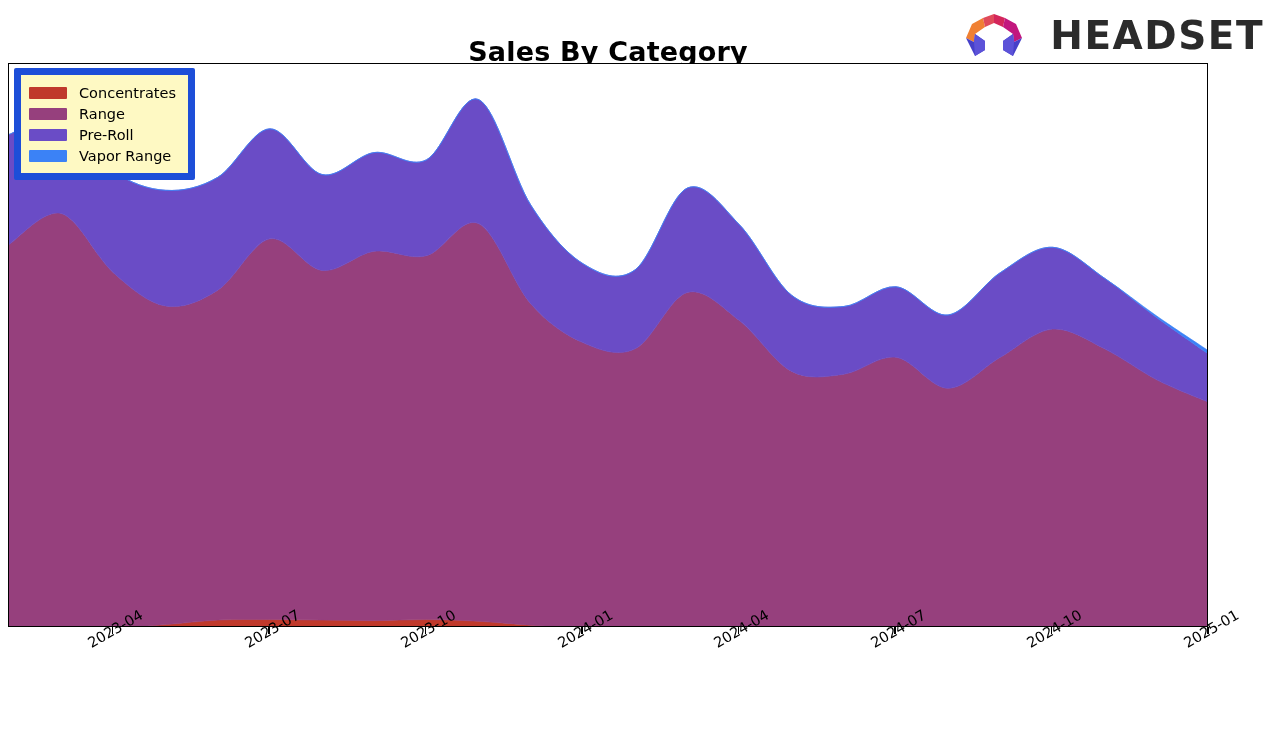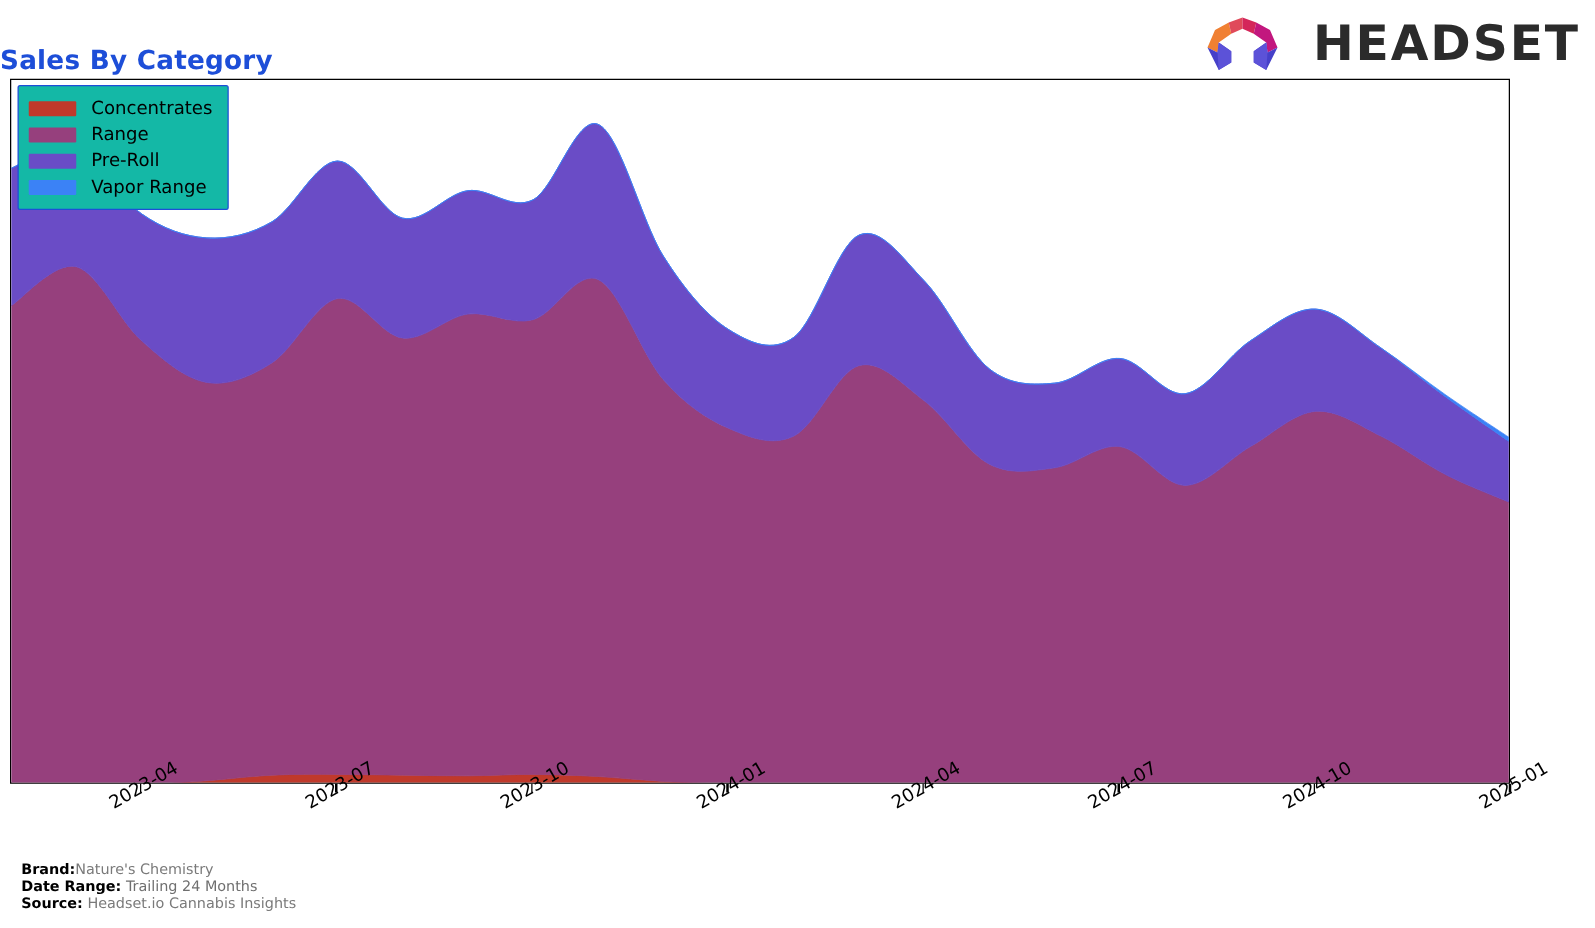--- a/index.html
+++ b/index.html
@@ -20,24 +20,25 @@
     position: absolute;
     left: 0; top: 0;
     width: 1276px;
     height: 742px;
   }
   
   .chart-title {
     position: absolute;
     left: 0; top: 36px;
     width: 1216px;
-    font-size: 21px;
+    text-align: center;
+    font-size: 27px;
     font-weight: bold;
     letter-spacing: 0.2px;
-    color: #1d4ed8;
+    color: #000000;
   }
   
   .logo-wrap {
     position: absolute;
     right: 12px;
     top: 12px;
     display: flex;
     align-items: center;
     gap: 25px;
   }
@@ -61,22 +62,22 @@
     box-sizing: border-box;
     background: #ffffff;
     overflow: hidden;
   }
   .plot-svg { position:absolute; left:0; top:0; width:1200px; height:564px; display:block; }
   
   .legend {
     position: absolute;
     left: 14px;
     top: 68px;
-    background: #14b8a6;
-    border: 1px solid #1d4ed8;
+    background: #fef9c3;
+    border: 7px solid #1d4ed8;
     border-radius: 2px;
     padding: 7px 12px 7px 8px;
     z-index: 6;
     box-shadow: 0 0 0 0 rgba(0,0,0,0);
   }
   .legend-row {
     display: flex;
     align-items: center;
     height: 21px;
   }
@@ -202,25 +203,14 @@
       <div class="tick-mark" style="left: 737.635px;"></div>
       <div class="tick-label" style="left: 711.435px;">2024-04</div>
       <div class="tick-mark" style="left: 894.157px;"></div>
       <div class="tick-label" style="left: 867.957px;">2024-07</div>
       <div class="tick-mark" style="left: 1050.68px;"></div>
       <div class="tick-label" style="left: 1024.48px;">2024-10</div>
       <div class="tick-mark" style="left: 1207.2px;"></div>
       <div class="tick-label" style="left: 1181px;">2025-01</div>
     </div>
 
-  <div class="footer">
-    <div>
-      <b>Brand:</b><span class="val">Nature's Chemistry</span>
-    </div>
-    <div>
-      <b>Date Range:</b> <span class="val-dark">Trailing 24 Months</span>
-    </div>
-    <div>
-      <b>Source:</b> <span class="val">Headset.io Cannabis Insights</span>
-    </div>
-  </div>
 
 </div>
 
 </body></html>

